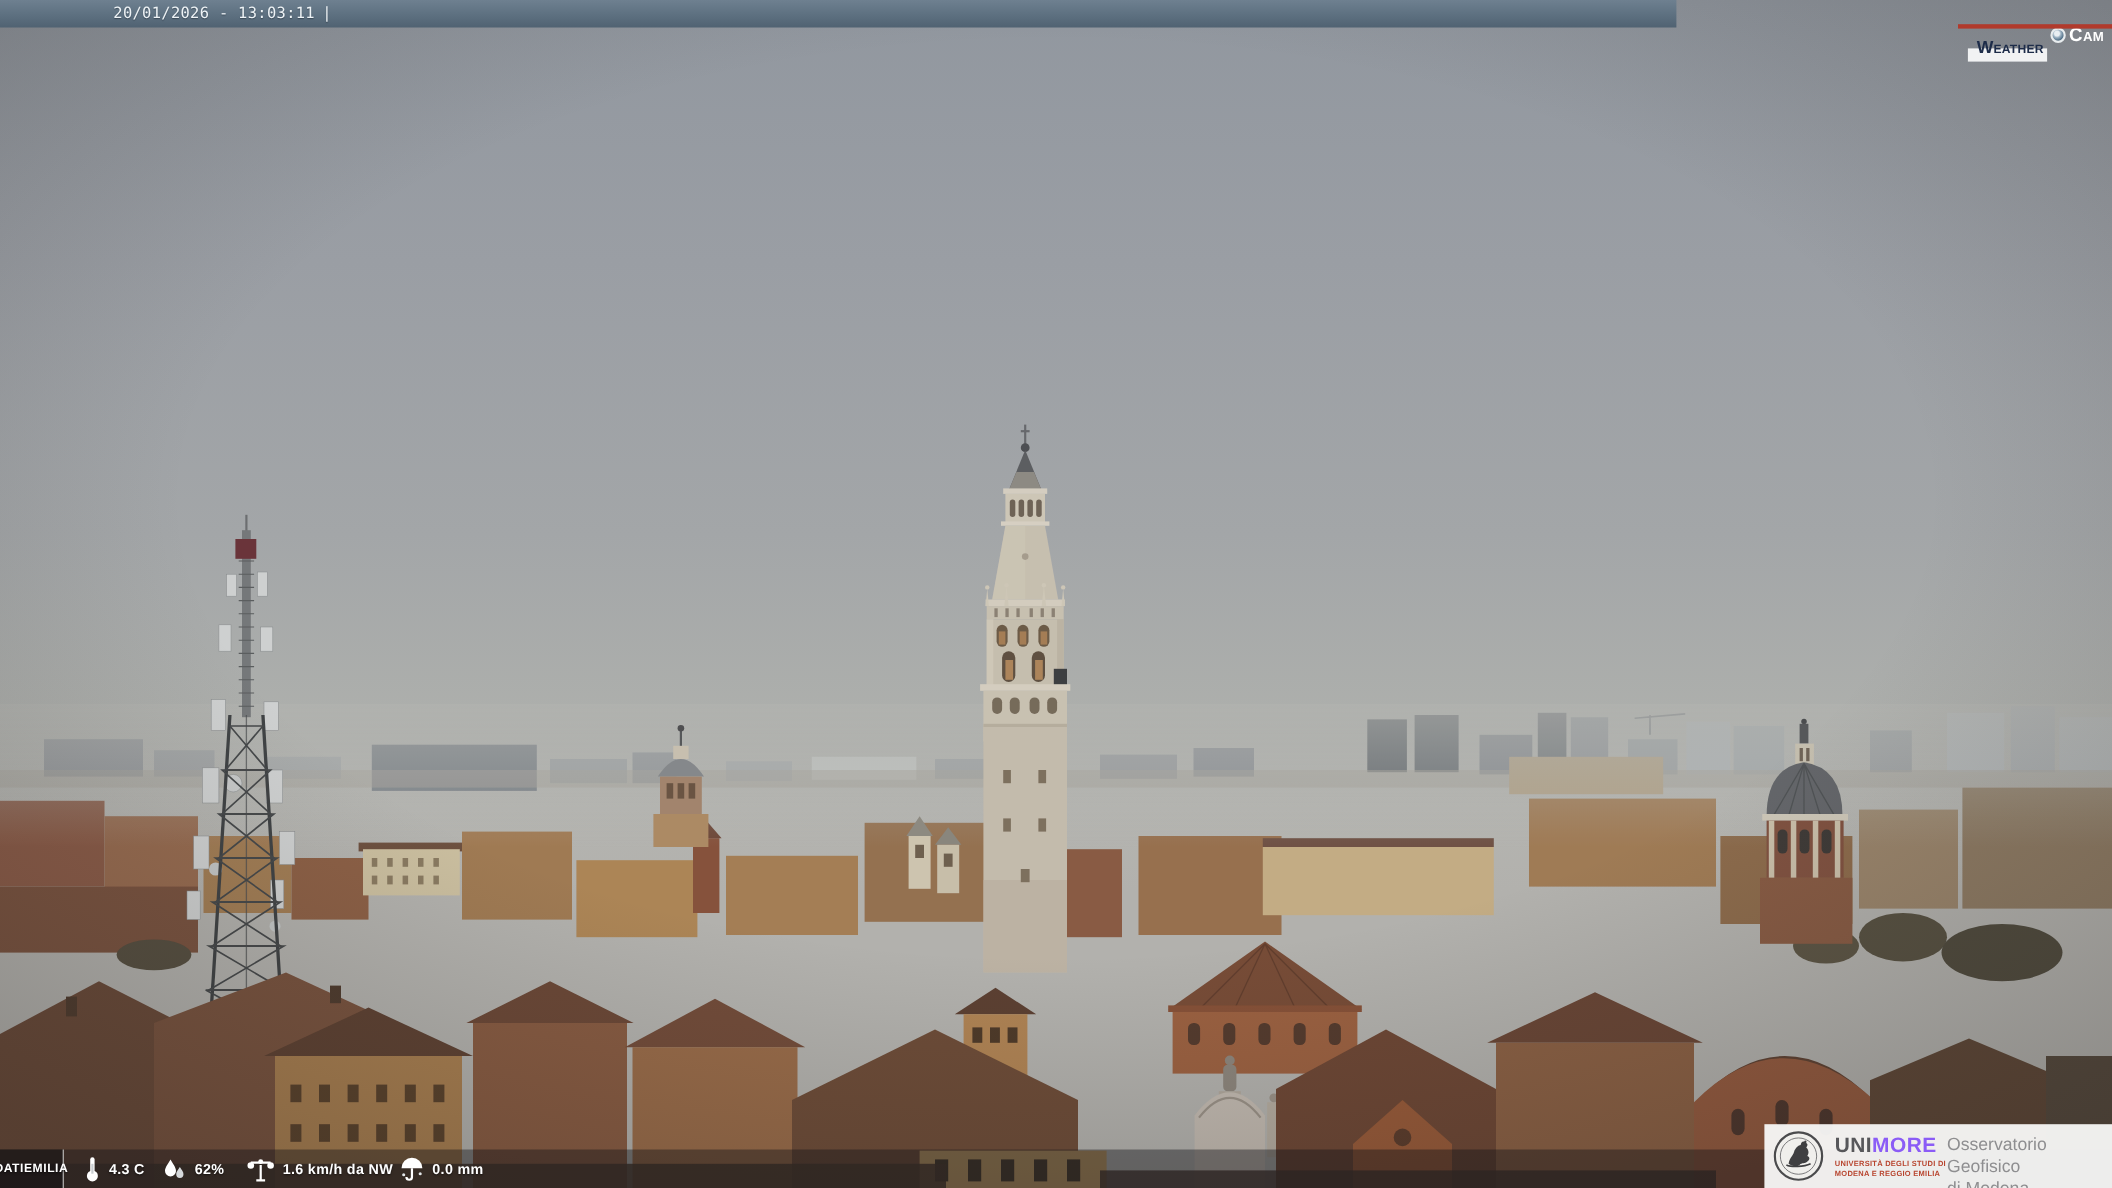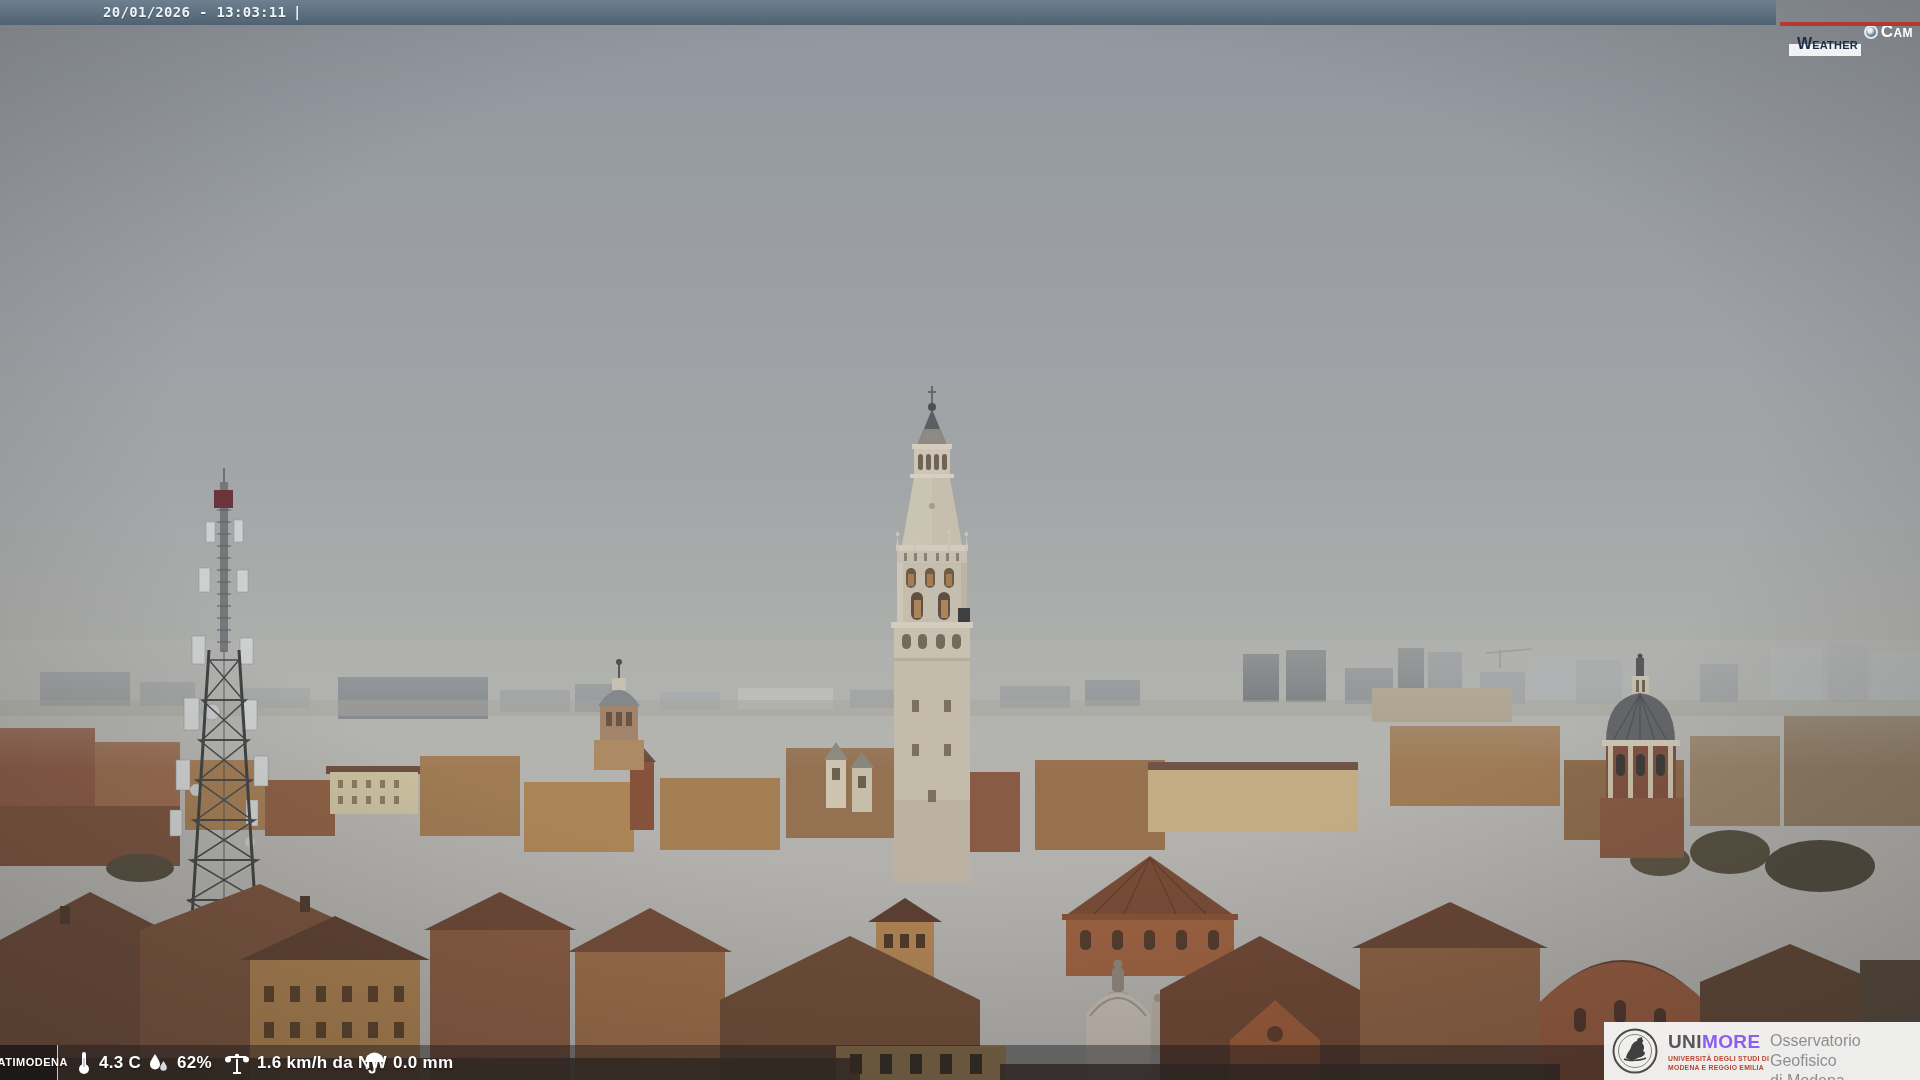--- a/index.html
+++ b/index.html
@@ -8,24 +8,24 @@
 
   
   .sky{position:absolute;inset:0;
        background:linear-gradient(180deg,#91979f 0%,#9a9ea4 22%,#a3a6a8 45%,
                                   #adafac 60%,#b4b4b0 68%,#b2b1ad 75%);}
   svg.scene{position:absolute;inset:0;filter:saturate(.92) contrast(.98);}
   .vignette{position:absolute;inset:0;pointer-events:none;
     background:radial-gradient(ellipse 75% 70% at 50% 42%,rgba(0,0,0,0) 55%,rgba(33,29,26,.26) 100%);}
 
   
-  .topbar{position:absolute;left:0;top:0;width:1776px;height:25px;
+  .topbar{position:absolute;left:0;top:0;width:1524px;height:25px;
     background:linear-gradient(180deg,#6e8090 0%,#5d7080 55%,#506272 100%);
     color:#eef3f6;font-family:"DejaVu Sans Mono","Liberation Mono",monospace;
-    font-weight:700;font-size:14px;letter-spacing:.3px;
+    font-weight:400;font-size:14px;letter-spacing:.3px;
     text-shadow:0 1px 1px rgba(20,30,40,.45);}
   .topbar span{position:absolute;top:4px;white-space:nowrap;}
   .tb-date{left:103px;}
   .tb-sep{left:293px;}
   .tb-title{left:337px;}
 
   
   .wc{position:absolute;top:0;right:0;height:22px;display:flex;align-items:stretch;}
   .wc-white{background:#f1f2f3;display:flex;align-items:center;padding:0 3px 12px 8px;margin-top:44px;}
   .wc-weather{font-variant:small-caps;font-weight:700;font-size:16px;color:#1d2c49;letter-spacing:.2px;}
@@ -38,21 +38,21 @@
 
   
   .botbar{position:absolute;left:0;top:1045px;width:1920px;height:35px;
     background:rgba(18,20,24,.42);color:#fff;}
   .dati{position:absolute;left:0;top:0;width:57px;height:35px;
     background:rgba(10,12,15,.45);border-right:1px solid rgba(255,255,255,.75);
     display:flex;align-items:center;justify-content:center;
     font-size:11px;font-weight:700;line-height:1.15;letter-spacing:.5px;
     text-shadow:0 1px 2px rgba(0,0,0,.6);}
   .reading{position:absolute;top:0;height:35px;display:flex;align-items:center;gap:7px;
-    font-size:17px;font-weight:700;letter-spacing:.3px;white-space:nowrap;
+    font-size:13px;font-weight:700;letter-spacing:.3px;white-space:nowrap;
     text-shadow:0 1px 2px rgba(0,0,0,.65);}
   .r-temp{left:76px;} .r-hum{left:146px;} .r-wind{left:224px;} .r-rain{left:362px;}
   .wicon{display:block;}
 
   
   .plate{position:absolute;left:1604px;top:1022px;width:316px;height:58px;
     background:rgba(248,248,247,.95);}
   .seal{position:absolute;left:8px;top:6px;width:46px;height:46px;}
   .brand{position:absolute;left:64px;top:9px;font-weight:700;font-size:19px;letter-spacing:.4px;}
   .brand .uni{color:#57575a;} .brand .more{color:#8b5cf6;}
@@ -387,21 +387,21 @@
   <div class="wc-blue">
     <span class="wc-dot"></span>
     <span class="wc-cam">Cam</span>
   </div>
 </div>
 <div class="wc-red"></div>
 
 <div class="botbar">
   <div class="dati">
     <span>DATI</span>
-    <span>MODENA</span>
+    <span>EMILIA</span>
   </div>
 
   <div class="reading r-temp">
     <svg class="wicon" width="16" height="26" viewBox="0 0 16 26">
       <rect x="6" y="2" width="4" height="14" rx="2" fill="#fff"></rect>
       <circle cx="8" cy="19" r="5" fill="#fff"></circle>
       <rect x="7" y="8" width="2" height="9" fill="#c9cdd1"></rect>
     </svg>
     <span>4.3 C</span>
   </div>

